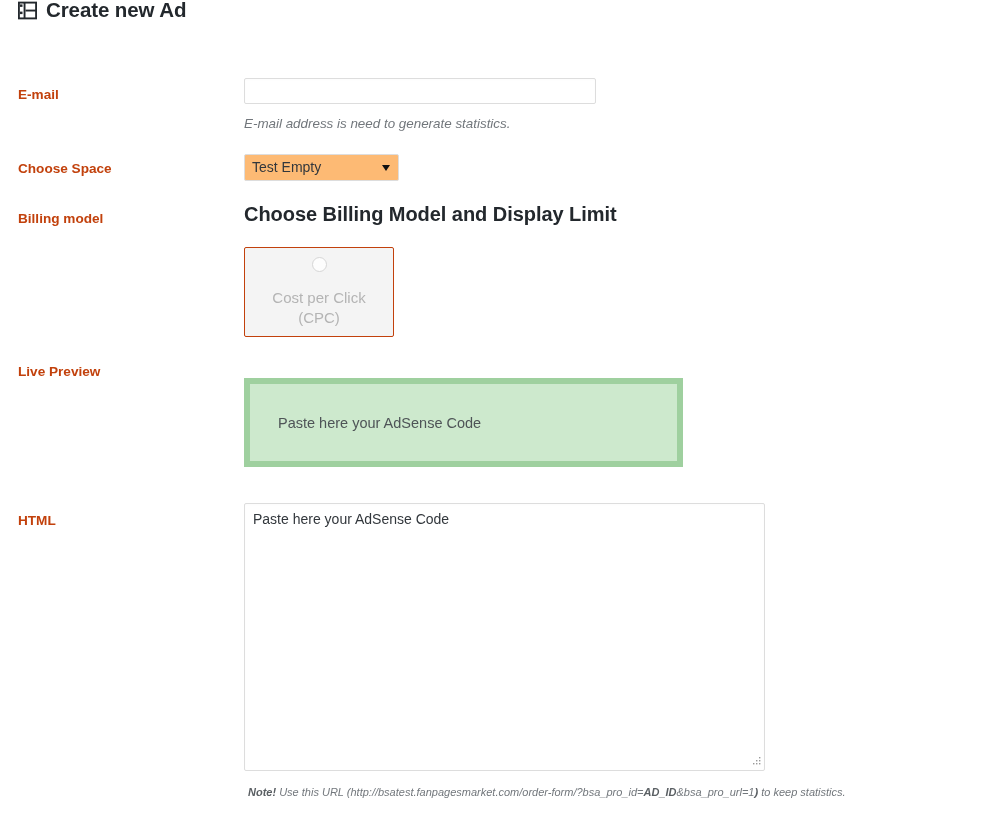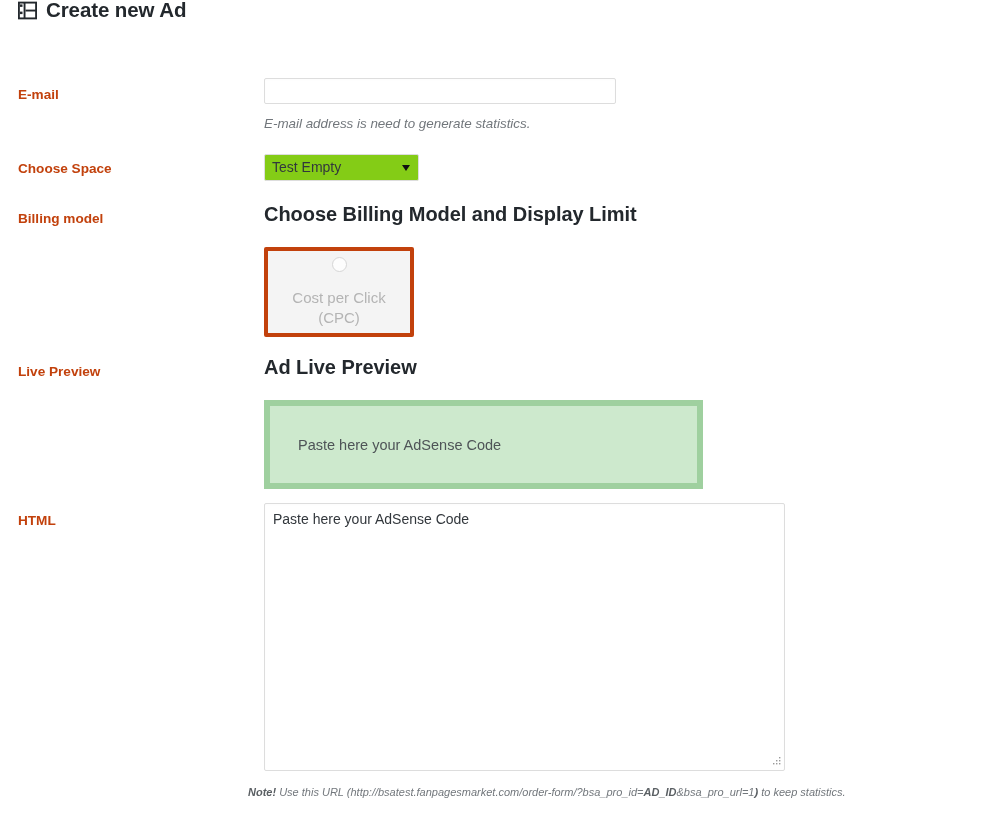--- a/index.html
+++ b/index.html
@@ -58,21 +58,21 @@
     position: absolute;
     left: 18px;
     width: 215px;
     font-size: 13.6px;
     font-weight: 600;
     color: #c2410c;
     line-height: 21px;
   }
   .field-control {
     position: absolute;
-    left: 264px;
+    left: 244px;
   }
 
   
   input.text-input {
     width: 352px;
     height: 26px;
     padding: 3px 8px;
     border: 1px solid #ddd;
     border-radius: 2px;
     background: #fff;
@@ -97,21 +97,21 @@
   }
   select.space-select {
     -webkit-appearance: none;
     -moz-appearance: none;
     appearance: none;
     width: 155px;
     height: 27px;
     padding: 2px 10px 2px 7px;
     border: 1px solid #ddd;
     border-radius: 2px;
-    background: #84cc16;
+    background: #fdba74;
     font-family: "Liberation Sans", "DejaVu Sans", sans-serif;
     font-size: 14px;
     color: #32373c;
     outline: none;
     line-height: 21px;
   }
   .select-arrow {
     position: absolute;
     right: 9px;
     top: 50%;
@@ -136,21 +136,21 @@
 
   
   .billing-options {
     display: flex;
     gap: 10px;
   }
   .billing-card {
     width: 150px;
     height: 90px;
     background: #f4f4f4;
-    border: 4px solid #c2410c;
+    border: 1px solid #c2410c;
     border-radius: 2px;
     display: flex;
     flex-direction: column;
     align-items: center;
     justify-content: center;
     gap: 16px;
     cursor: pointer;
     user-select: none;
   }
   .billing-radio {
@@ -280,21 +280,20 @@
             <span>(CPC)</span>
           </span>
         </div>
       </div>
     </div>
   </div>
 
   <div class="row" style="top:361px;">
     <div class="field-label">Live Preview</div>
     <div class="field-control" style="top:-5px;">
-      <div class="section-heading">Ad Live Preview</div>
       <div class="preview-box" style="margin-top:22px;">
         <span class="preview-text">Paste here your AdSense Code</span>
       </div>
     </div>
   </div>
 
   <div class="row" style="top:510px;">
     <div class="field-label">HTML</div>
     <div class="field-control" style="top:-7px;">
       <div class="html-area-wrap">

